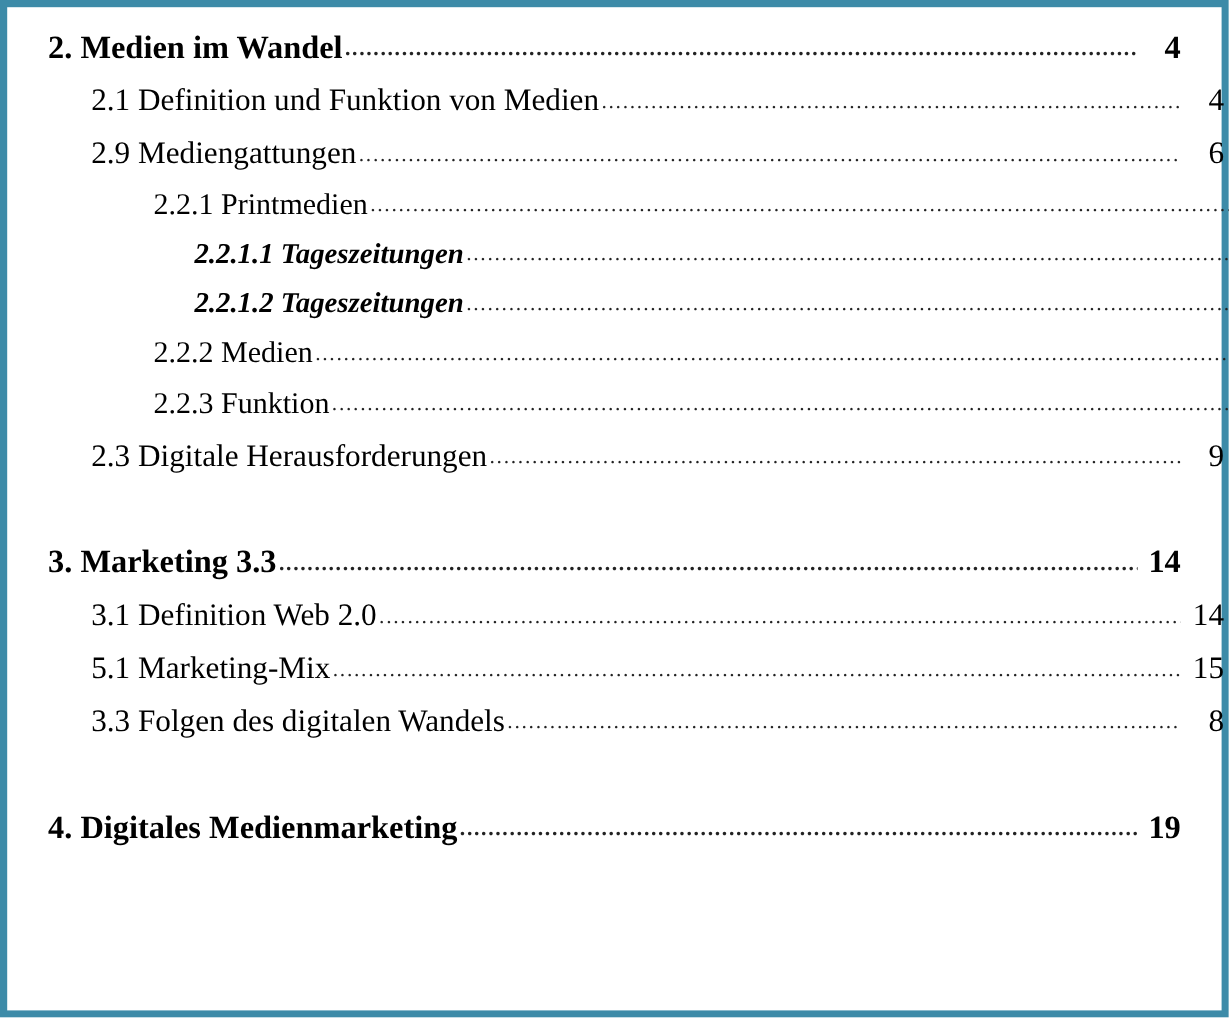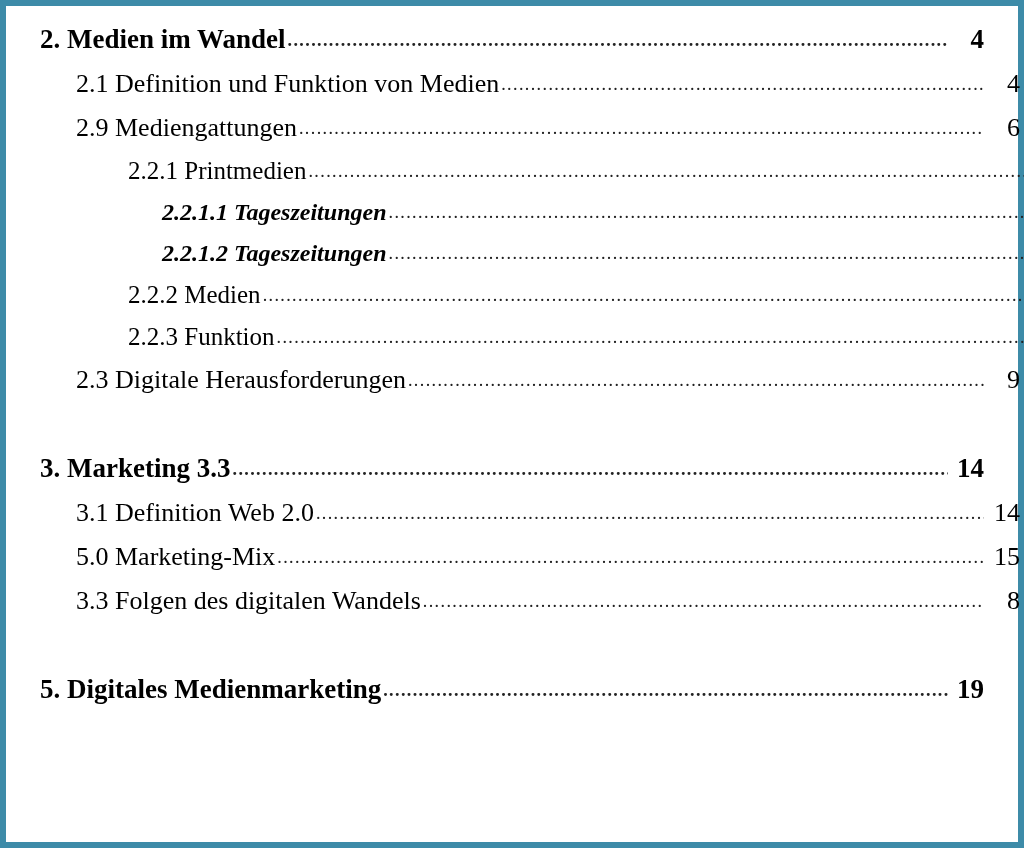--- a/index.html
+++ b/index.html
@@ -133,29 +133,29 @@
         <span class="entry-text">3. Marketing 3.3</span>
         <span class="leader"></span>
         <span class="page-num">14</span>
       </div>
       <div class="toc-entry row lvl-2">
         <span class="entry-text">3.1 Definition Web 2.0</span>
         <span class="leader"></span>
         <span class="page-num">14</span>
       </div>
       <div class="toc-entry row lvl-2">
-        <span class="entry-text">5.0 Marketing-Mix</span>
+        <span class="entry-text">5.1 Marketing-Mix</span>
         <span class="leader"></span>
         <span class="page-num">15</span>
       </div>
       <div class="toc-entry row lvl-2">
         <span class="entry-text">3.3 Folgen des digitalen Wandels</span>
         <span class="leader"></span>
         <span class="page-num">8</span>
       </div>
       <div class="sp-lg"></div>
       <div class="toc-entry row lvl-1">
-        <span class="entry-text">5. Digitales Medienmarketing</span>
+        <span class="entry-text">4. Digitales Medienmarketing</span>
         <span class="leader"></span>
         <span class="page-num">19</span>
       </div>
     </div>
 </div>
 
 </body></html>

